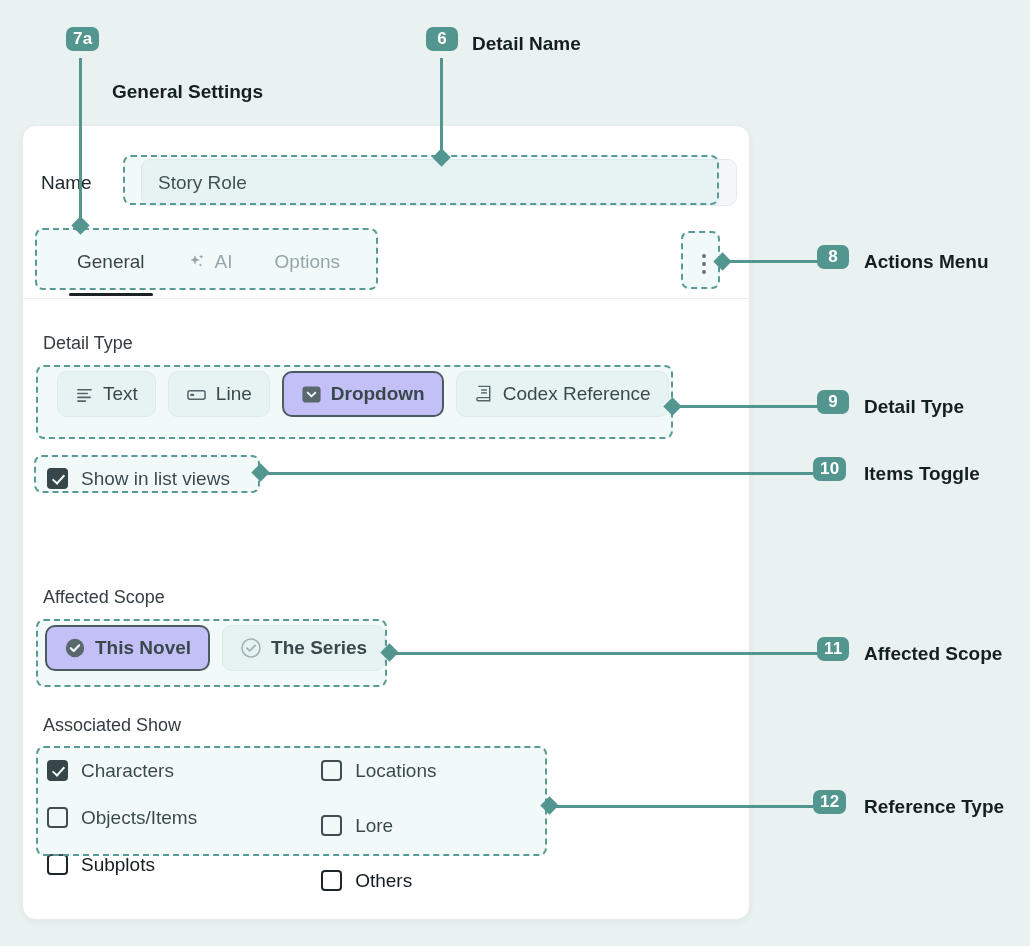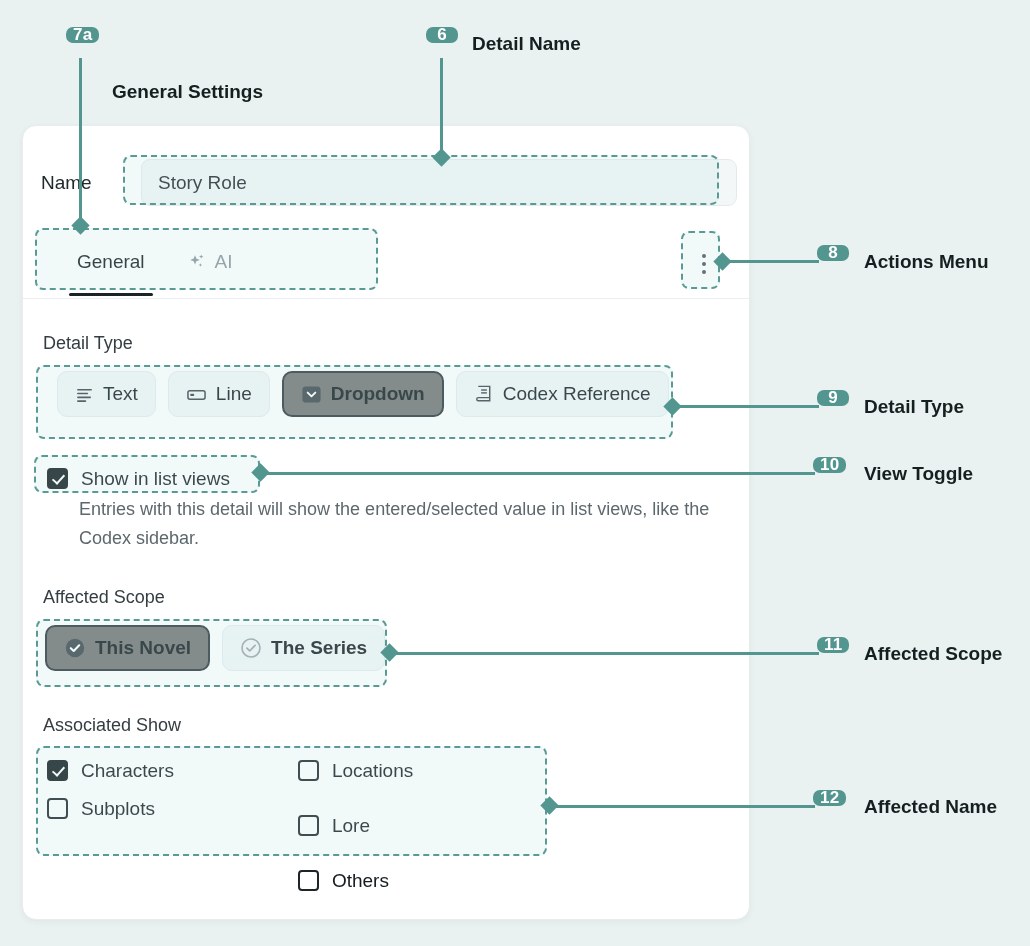--- a/index.html
+++ b/index.html
@@ -12,21 +12,21 @@
   #root { position: relative; width: 1030px; height: 946px; }
 
   
   .badge {
     position: absolute;
     background: #53968f;
     color: #ffffff;
     font-weight: bold;
     font-size: 17px;
     border-radius: 7px;
-    height: 16px;
+    height: 24px;
     min-width: 32px;
     padding: 0 7px;
     display: flex;
     align-items: center;
     justify-content: center;
     letter-spacing: .2px;
     z-index: 30;
   }
   .anno-label {
     position: absolute;
@@ -121,21 +121,21 @@
   }
   .chip {
     display: inline-flex; align-items: center; gap: 9px;
     height: 46px; padding: 0 17px;
     background: #f2f6f8;
     border: 1px solid #e6ebee;
     border-radius: 10px;
     font-size: 19px; color: #131b1f;
   }
   .chip.selected {
-    background: #737373;
+    background: #c4b5fd;
     border: 2px solid #2c353a;
     font-weight: bold;
   }
   .chip.scope { font-weight: bold; }
   .chip.scope.unselected { font-weight: bold; }
 
   .cb {
     width: 21px; height: 21px;
     border: 2px solid #1d2529;
     border-radius: 4px;
@@ -185,31 +185,31 @@
   <div class="anno-label" style="left:864px; top:251px;">Actions Menu</div>
   <div class="hline" style="left:723px; top:260px; width:96px;"></div>
   <div class="diamond" style="left:716px; top:255px;"></div>
 
   <div class="badge" style="left:817px; top:390px;">9</div>
   <div class="anno-label" style="left:864px; top:396px;">Detail Type</div>
   <div class="hline" style="left:678px; top:405px; width:141px;"></div>
   <div class="diamond" style="left:666px; top:400px;"></div>
 
   <div class="badge" style="left:813px; top:457px;">10</div>
-  <div class="anno-label" style="left:864px; top:463px;">View Toggle</div>
+  <div class="anno-label" style="left:864px; top:463px;">Items Toggle</div>
   <div class="hline" style="left:262px; top:472px; width:553px;"></div>
   <div class="diamond" style="left:254px; top:466px;"></div>
 
   <div class="badge" style="left:817px; top:637px;">11</div>
   <div class="anno-label" style="left:864px; top:643px;">Affected Scope</div>
   <div class="hline" style="left:393px; top:652px; width:426px;"></div>
   <div class="diamond" style="left:383px; top:646px;"></div>
 
   <div class="badge" style="left:813px; top:790px;">12</div>
-  <div class="anno-label" style="left:864px; top:796px;">Affected Name</div>
+  <div class="anno-label" style="left:864px; top:796px;">Reference Type</div>
   <div class="hline" style="left:553px; top:805px; width:262px;"></div>
   <div class="diamond" style="left:543px; top:799px;"></div>
 
   <div class="panel">
 
     <div class="name-row">
       <div class="name-label">Name</div>
       <div class="name-input" title="Story Role">Story Role</div>
     </div>
 
@@ -221,20 +221,23 @@
         <div class="tab">
           <span>
             <svg width="20" height="20" viewBox="0 0 20 20" fill="#8a9499">
               <path d="M8 3.2 L9.3 6.6 L12.7 7.9 L9.3 9.2 L8 12.6 L6.7 9.2 L3.3 7.9 L6.7 6.6 Z"></path>
               <path d="M14.2 2.4 L14.8 4 L16.4 4.6 L14.8 5.2 L14.2 6.8 L13.6 5.2 L12 4.6 L13.6 4 Z"></path>
               <path d="M13.4 11.2 L13.9 12.5 L15.2 13 L13.9 13.5 L13.4 14.8 L12.9 13.5 L11.6 13 L12.9 12.5 Z"></path>
             </svg>
           </span>
           <span>AI</span>
         </div>
+        <div class="tab">
+          <span>Options</span>
+        </div>
       </div>
       <div class="kebab">
         <i></i>
           <i></i>
           <i></i>
       </div>
     </div>
 
     <div style="position:absolute; left:20px; top:207px;" class="section-label">Detail Type</div>
     <div style="position:absolute; left:34px; top:245px; display:flex; gap:12px;">
@@ -276,21 +279,20 @@
           </svg>
         </span>
         <span>Codex Reference</span>
       </div>
     </div>
 
     <div style="position:absolute; left:24px; top:335px;" class="cb-row">
       <span class="cb checked"></span>
       <span>Show in list views</span>
     </div>
-    <div class="desc" style="position:absolute; left:56px; top:369px; width:640px;">Entries with this detail will show the entered/selected value in list views, like the Codex sidebar.</div>
 
     <div style="position:absolute; left:20px; top:461px;" class="section-label">Affected Scope</div>
     <div style="position:absolute; left:22px; top:499px; display:flex; gap:12px;">
       <div class="chip selected scope">
         <span>
           <svg width="22" height="22" viewBox="0 0 22 22">
             <circle cx="11" cy="11" r="9.2" fill="#3c464b"></circle>
             <path d="M6.8 11.2 L9.7 14 L15.2 8.3" stroke="#fff" stroke-width="2.1" fill="none" stroke-linecap="round" stroke-linejoin="round"></path>
           </svg>
         </span>
@@ -302,24 +304,28 @@
             <circle cx="11" cy="11" r="9" stroke="#9aa4a9" stroke-width="1.6"></circle>
             <path d="M6.9 11.2 L9.7 13.9 L15.1 8.4" stroke="#9aa4a9" stroke-width="1.7" stroke-linecap="round" stroke-linejoin="round"></path>
           </svg>
         </span>
         <span>The Series</span>
       </div>
     </div>
 
     <div style="position:absolute; left:20px; top:589px;" class="section-label">Associated Show</div>
     <div style="position:absolute; left:24px; top:627px; display:flex; gap:124px;">
-      <div style="display:flex; flex-direction:column; gap:3px;">
+      <div style="display:flex; flex-direction:column; gap:12px;">
         <div class="cb-row">
           <span class="cb checked"></span>
           <span>Characters</span>
+        </div>
+        <div class="cb-row">
+          <span class="cb"></span>
+          <span>Objects/Items</span>
         </div>
         <div class="cb-row">
           <span class="cb"></span>
           <span>Subplots</span>
         </div>
       </div>
       <div style="display:flex; flex-direction:column; gap:20px;">
         <div class="cb-row">
           <span class="cb"></span>
           <span>Locations</span>

